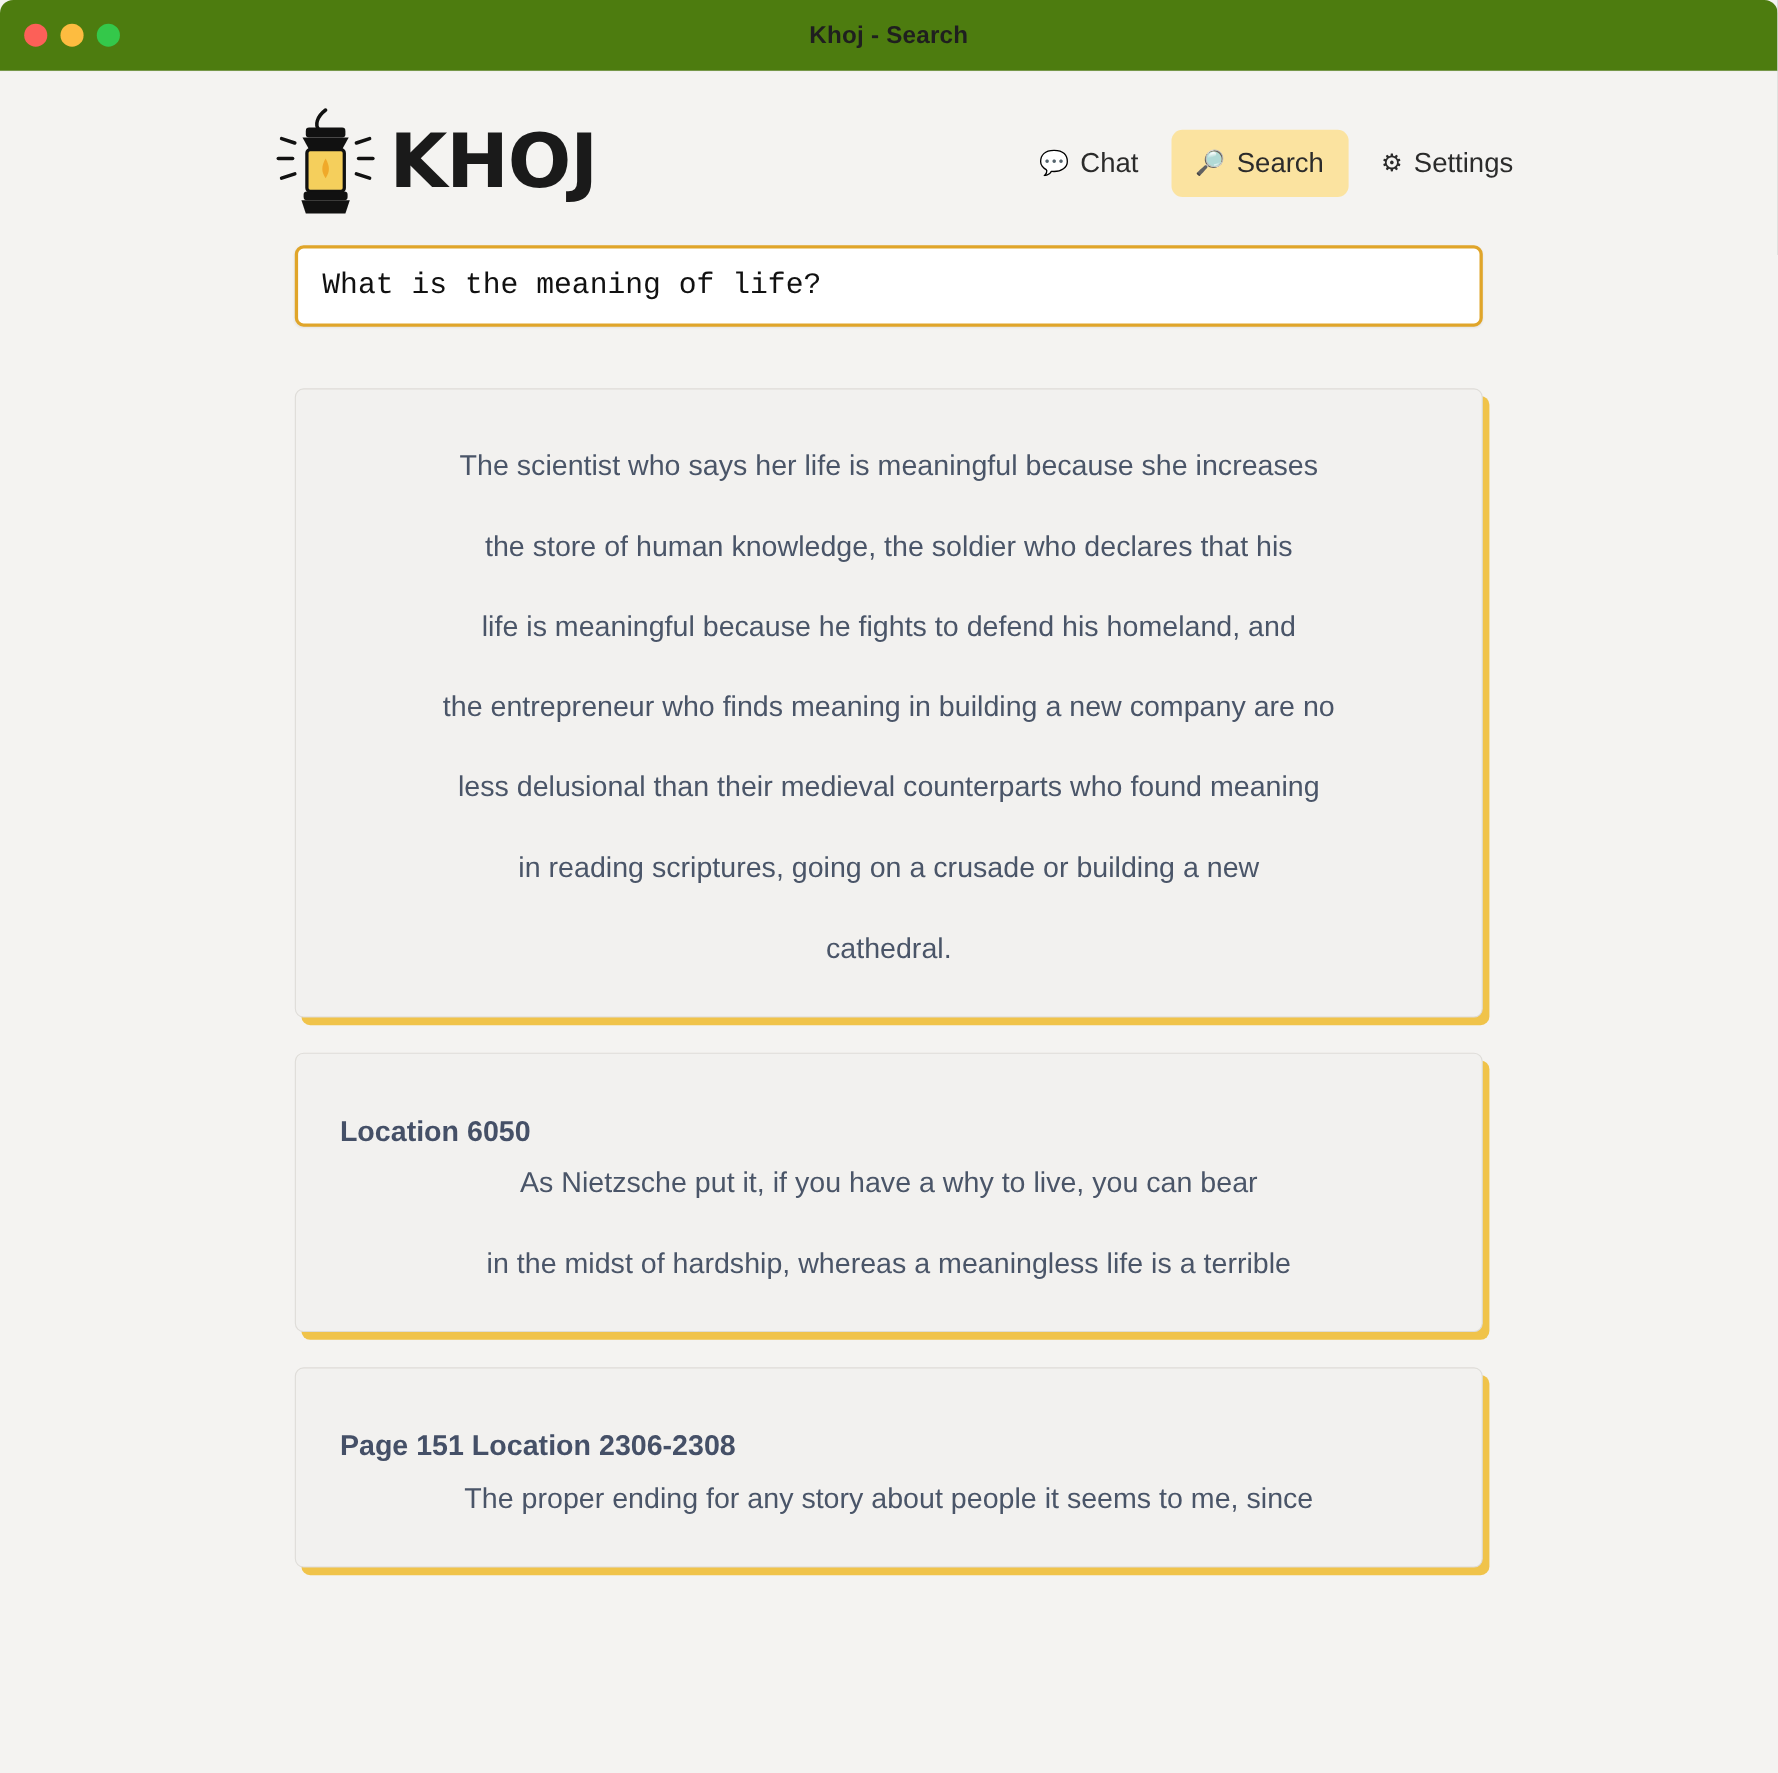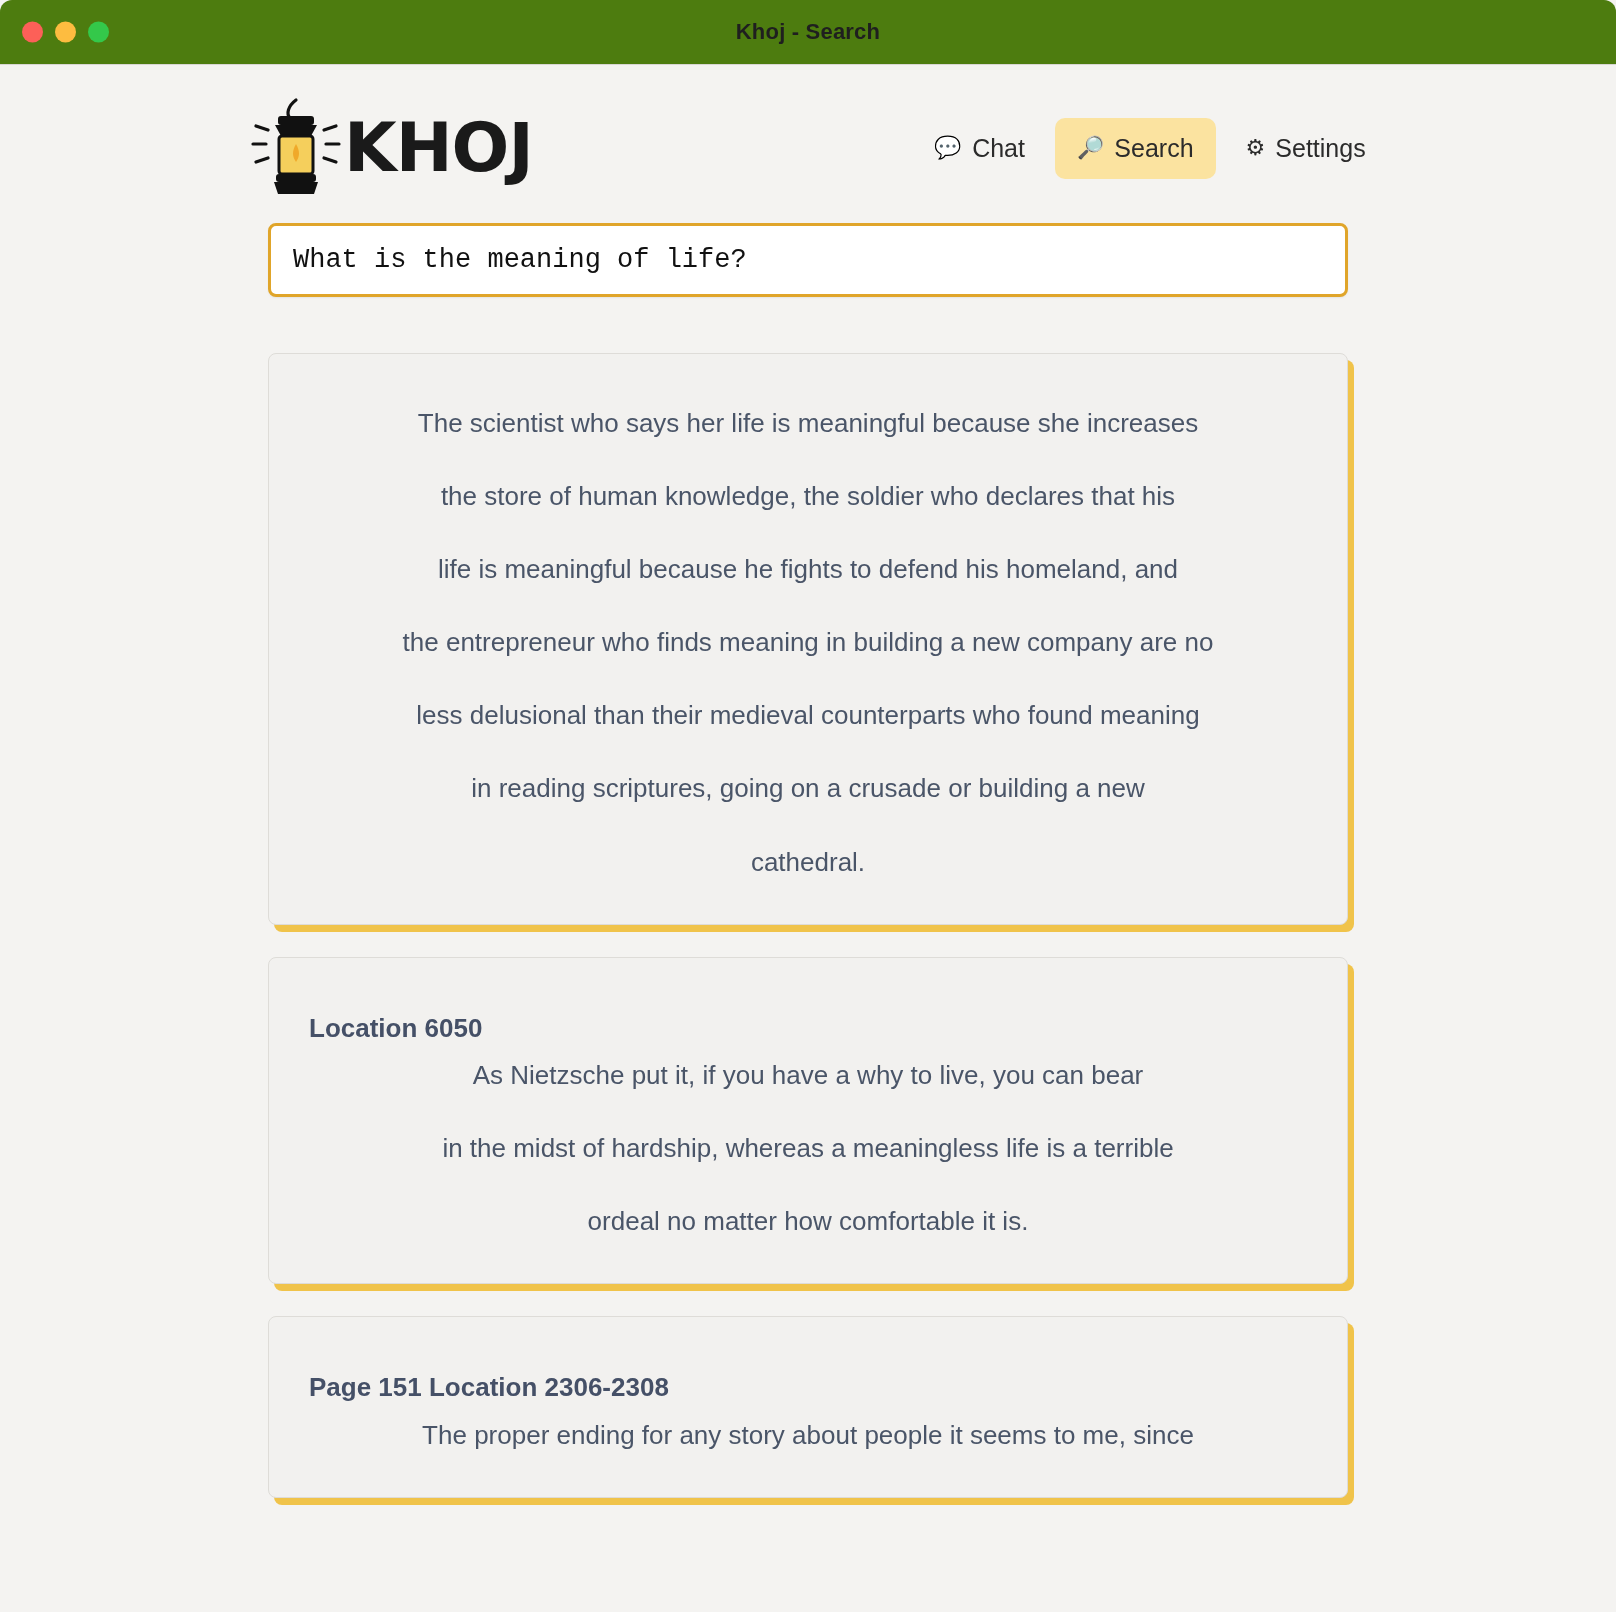--- a/index.html
+++ b/index.html
@@ -65,20 +65,21 @@
     display: flex;
     align-items: center;
     padding: 36px 40px 0 248px;
     height: 130px;
     box-sizing: border-box;
   }
 
   .logo-wrap {
     display: flex;
     align-items: center;
+    gap: 10px;
   }
   .lantern {
     width: 96px;
     height: 104px;
     position: relative;
     flex: none;
   }
   .logo-text {
     font-size: 68px;
     font-weight: 900;
@@ -239,21 +240,20 @@
         <p class="result-line">the entrepreneur who finds meaning in building a new company are no</p>
         <p class="result-line">less delusional than their medieval counterparts who found meaning</p>
         <p class="result-line">in reading scriptures, going on a crusade or building a new</p>
         <p class="result-line">cathedral.</p>
       </div>
 
       <div class="result-card">
         <div class="result-title">Location 6050</div>
         <p class="result-line">As Nietzsche put it, if you have a why to live, you can bear</p>
         <p class="result-line">in the midst of hardship, whereas a meaningless life is a terrible</p>
-        <p class="result-line">ordeal no matter how comfortable it is.</p>
       </div>
 
       <div class="result-card">
         <div class="result-title">Page 151 Location 2306-2308</div>
         <p class="result-line">The proper ending for any story about people it seems to me, since</p>
       </div>
 
     </div>
 
   </div>

